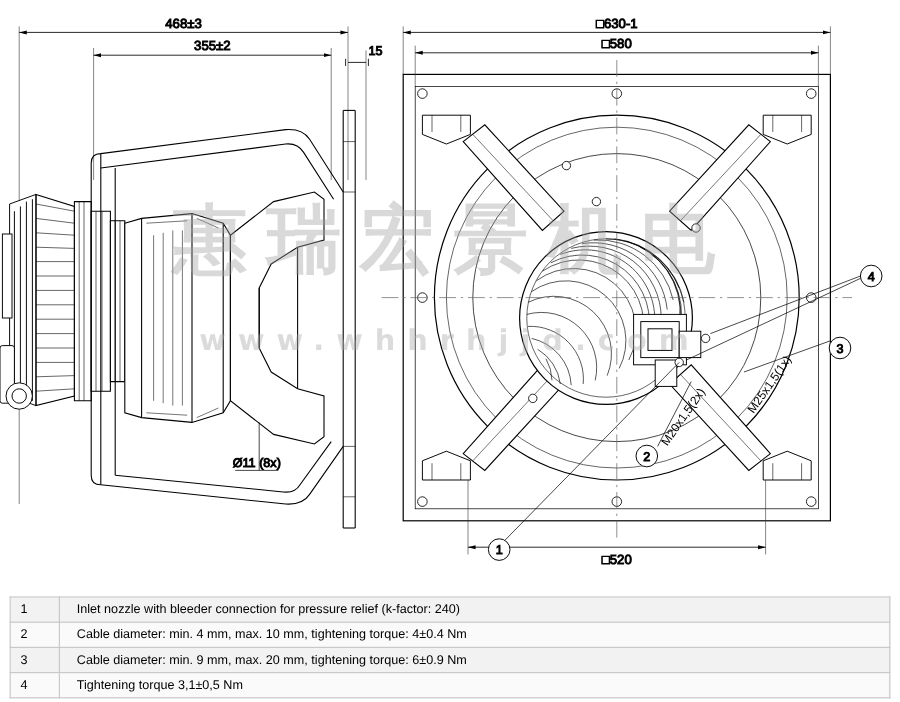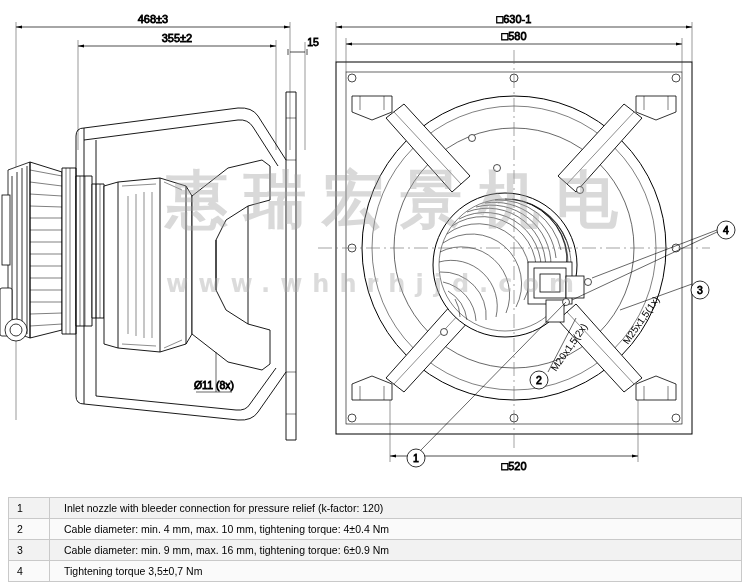--- a/index.html
+++ b/index.html
@@ -44,21 +44,20 @@
     top: 8px;
     left: 78px;
     width: 600px;
     text-align: center;
     font-family: "DejaVu Sans", sans-serif;
     font-size: 62px;
     font-weight: bold;
     letter-spacing: 16px;
     color: rgba(160,160,160,0.40);
     white-space: nowrap;
-    padding-left: 22px;
   }
   .wm-url {
     position: absolute;
     top: 120px;
     left: 10px;
     width: 730px;
     text-align: center;
     font-family: "DejaVu Sans", sans-serif;
     font-size: 24px;
     font-weight: bold;
@@ -399,30 +398,30 @@
 
   <div class="watermark">
     <div class="wm-cn">惠瑞宏景机电</div>
     <div class="wm-url">www.whhrhjjd.com</div>
   </div>
 
   <table class="notes">
     <tbody>
       <tr>
         <td class="num">1</td>
-        <td class="txt">Inlet nozzle with bleeder connection for pressure relief (k-factor: 120)</td>
+        <td class="txt">Inlet nozzle with bleeder connection for pressure relief (k-factor: 240)</td>
       </tr>
       <tr>
         <td class="num">2</td>
         <td class="txt">Cable diameter: min. 4 mm, max. 10 mm, tightening torque: 4±0.4 Nm</td>
       </tr>
       <tr>
         <td class="num">3</td>
-        <td class="txt">Cable diameter: min. 9 mm, max. 16 mm, tightening torque: 6±0.9 Nm</td>
+        <td class="txt">Cable diameter: min. 9 mm, max. 20 mm, tightening torque: 6±0.9 Nm</td>
       </tr>
       <tr>
         <td class="num">4</td>
-        <td class="txt">Tightening torque 3,5±0,7 Nm</td>
+        <td class="txt">Tightening torque 3,1±0,5 Nm</td>
       </tr>
     </tbody>
   </table>
 
 </div>
 
 </body></html>

